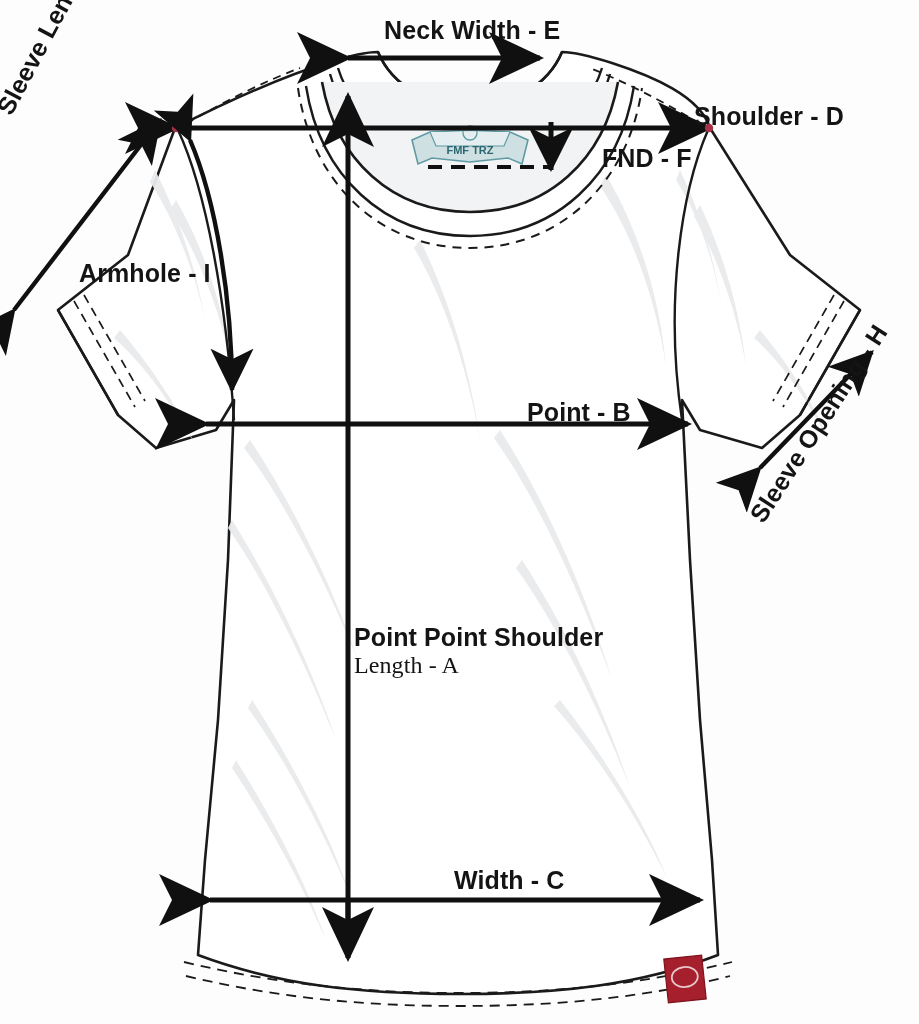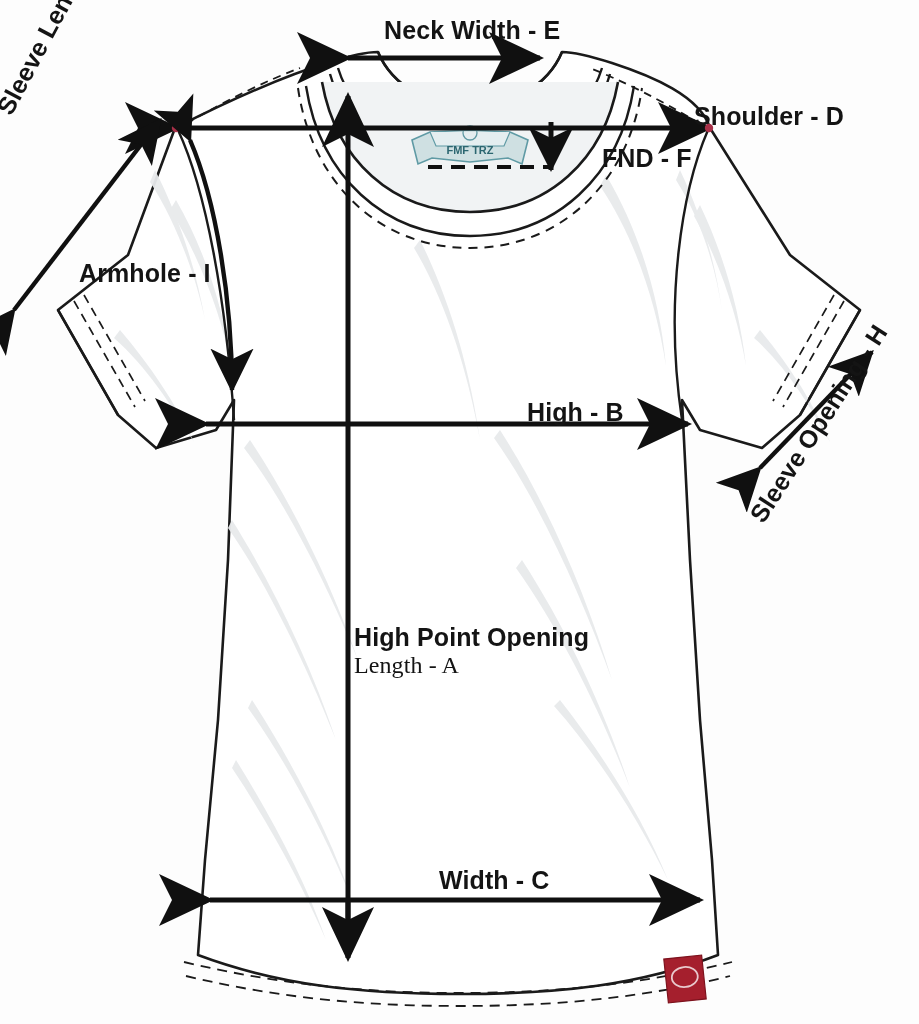--- a/index.html
+++ b/index.html
@@ -31,21 +31,21 @@
     user-select:none;
   }
   .lbl.reg{font-weight:normal;font-family:Liberation Serif, serif;}
   #lbl-neck-width{left:384px;top:16px;font-size:25px;}
   #lbl-shoulder{left:694px;top:82px;font-size:25px;margin-top:20px;}
   #lbl-fnd{left:602px;top:144px;font-size:25px;}
   #lbl-armhole{left:79px;top:259px;font-size:25px;}
   #lbl-chest{left:527px;top:398px;font-size:25px;}
   #lbl-hps{left:354px;top:623px;font-size:25px;}
   #lbl-hps2{left:354px;top:652px;font-size:24px;}
-  #lbl-width{left:439px;top:866px;font-size:25px;}
+  #lbl-width{left:454px;top:866px;font-size:25px;}
   #lbl-sleeve-length{
     left:-9px;top:106px;font-size:25px;
     transform:rotate(-62deg);
     transform-origin:0 0;
   }
   #lbl-sleeve-opening{
     left:744px;top:512px;font-size:25px;
     transform:rotate(-57deg);
     transform-origin:0 0;
   }
@@ -190,22 +190,22 @@
   <div class="lbl" id="lbl-neck-width">Neck Width - E</div>
 
   <div class="lbl" id="lbl-shoulder">Shoulder - D</div>
 
   <div class="lbl" id="lbl-fnd">FND - F</div>
 
   <div class="lbl" id="lbl-sleeve-length">Sleeve Length - G</div>
 
   <div class="lbl" id="lbl-armhole">Armhole - I</div>
 
-  <div class="lbl" id="lbl-chest">High - B</div>
+  <div class="lbl" id="lbl-chest">Point - B</div>
 
   <div class="lbl" id="lbl-sleeve-opening">Sleeve Opening - H</div>
 
-  <div class="lbl" id="lbl-hps">High Point Opening</div>
+  <div class="lbl" id="lbl-hps">Point Point Shoulder</div>
   <div class="lbl reg" id="lbl-hps2">Length - A</div>
 
   <div class="lbl" id="lbl-width">Width - C</div>
 
 </div>
 
 </body></html>

